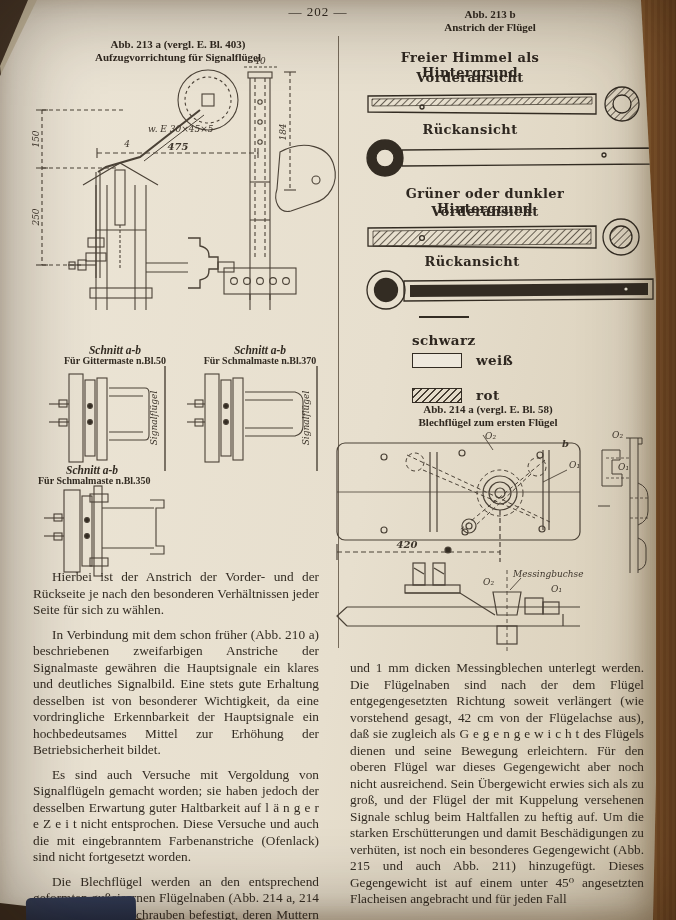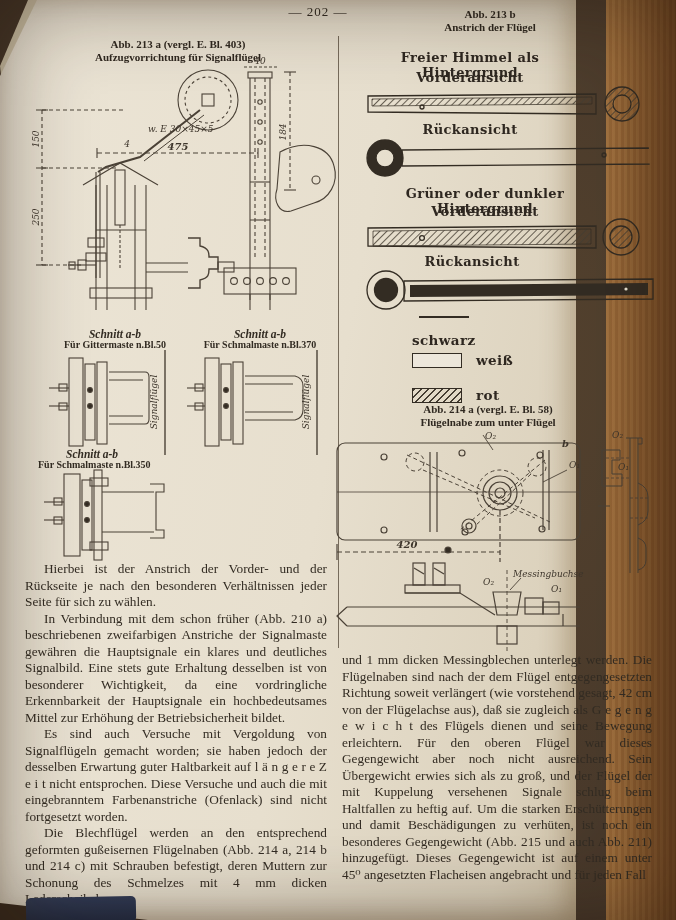--- a/index.html
+++ b/index.html
@@ -6,42 +6,42 @@
   .photo{position:relative;width:676px;height:920px;overflow:hidden;
     background:radial-gradient(140% 120% at 70% 40%, #55432f 0%, #46372a 55%, #352a1e 100%);
     font-family:"Liberation Serif","DejaVu Serif",serif;color:#332c23;}
   .photo::after{content:"";position:absolute;inset:0;pointer-events:none;
     box-shadow:inset 0 0 90px rgba(30,18,6,.45);}
   .corner-sliver{position:absolute;left:0;top:0;width:60px;height:100px;background:#cfc3a8;
     clip-path:polygon(28px 0,40px 0,2px 84px,0 66px);}
   .page-stack{position:absolute;right:0;top:0;width:70px;height:100%;
     background:repeating-linear-gradient(90deg,#cbab80 0 3px,#bd9a6e 3px 6px),linear-gradient(90deg,#cbab80,#8f6c49);
     background-blend-mode:multiply;}
-  .page{position:absolute;left:0;top:0;width:576px;height:920px;
+  .page{position:absolute;left:0;top:0;width:656px;height:920px;
     background:linear-gradient(100deg,#ece5d6 0%,#e7dfce 55%,#dcd2bd 88%,#cfc2a9 100%);
     clip-path:polygon(37px 0,641px 0,658px 35%,662px 55%,653px 100%,0 100%,0 76px);
     box-shadow:inset -14px 0 22px rgba(120,90,50,.25), inset 0 -10px 18px rgba(120,90,50,.15);}
   .bottom-wedge{position:absolute;left:0;top:0;width:200px;height:920px;
     clip-path:polygon(0 903px,148px 920px,0 920px);background:#3a2c1f;}
   .table-object{position:absolute;left:26px;top:897px;width:110px;height:26px;border-radius:5px;
     background:linear-gradient(180deg,#313c58,#222c45);transform:rotate(-1.2deg);}
 
   .pos{position:absolute;}
   .pagenum{left:263px;top:4px;width:110px;text-align:center;font-size:13px;letter-spacing:1px;}
   .divider{left:338px;top:36px;width:1px;height:612px;background:#766b5b;}
 
   .figcap{text-align:center;font-weight:bold;font-size:11px;line-height:13px;color:#2f2820;}
   .hand{font-weight:700;font-family:"DejaVu Serif","Liberation Serif",serif;
     color:#2e2720;letter-spacing:.4px;}
   .handlbl{width:220px;text-align:center;font-size:13px;line-height:15px;}
-  .schnitt-t1{font-style:italic;font-weight:700;font-size:11.5px;line-height:12px;}
+  .schnitt-t1{font-style:italic;font-weight:700;font-size:11.5px;line-height:12px;margin-top:16px;}
   .schnitt-t2{font-weight:700;font-size:10px;line-height:10px;}
 
   .bodytext{font-size:13.3px;line-height:16.5px;text-align:justify;}
-  .bodytext p{margin:0;text-indent:19px;}
+  .bodytext p{margin:8px;text-indent:19px;}
 
   .legend-row{position:absolute;display:flex;align-items:center;gap:14px;height:18px;}
   .sw{width:50px;height:15px;border:1.6px solid #332c23;box-sizing:border-box;}
   .sw-black{background:#332c23;}
   .sw-white{background:rgba(255,255,255,.35);}
   .sw-red{background:repeating-linear-gradient(135deg,#453d32 0 1.6px,rgba(0,0,0,0) 1.6px 5px);}
   .legend-lb{font-size:13.5px;}
 
   svg{overflow:visible;}
   svg text{font-family:"DejaVu Serif","Liberation Serif",serif;fill:#3e362c;}
@@ -296,21 +296,21 @@
       <div class="sw sw-white"></div>
       <div class="legend-lb hand">weiß</div>
     </div>
     <div class="legend-row" style="left:412px;top:386px;">
       <div class="sw sw-red"></div>
       <div class="legend-lb hand">rot</div>
     </div>
 
     <div class="pos figcap" style="left:378px;top:403px;width:220px;">
       <div>Abb. 214 a (vergl. E. Bl. 58)</div>
-      <div>Flügelnabe zum unter Flügel</div>
+      <div>Blechflügel zum ersten Flügel</div>
     </div>
 
     <svg class="pos" style="left:335px;top:430px;" width="250" height="225" viewBox="0 0 250 225">
       <g stroke="#4b4237" stroke-width="1.2" fill="none">
         <rect x="2" y="13" width="243" height="97" rx="8"></rect>
         <circle cx="49" cy="27" r="3"></circle>
           <circle cx="127" cy="23" r="3"></circle>
           <circle cx="205" cy="25" r="3"></circle>
         <circle cx="49" cy="100" r="3"></circle>
           <circle cx="130" cy="102" r="3"></circle>

